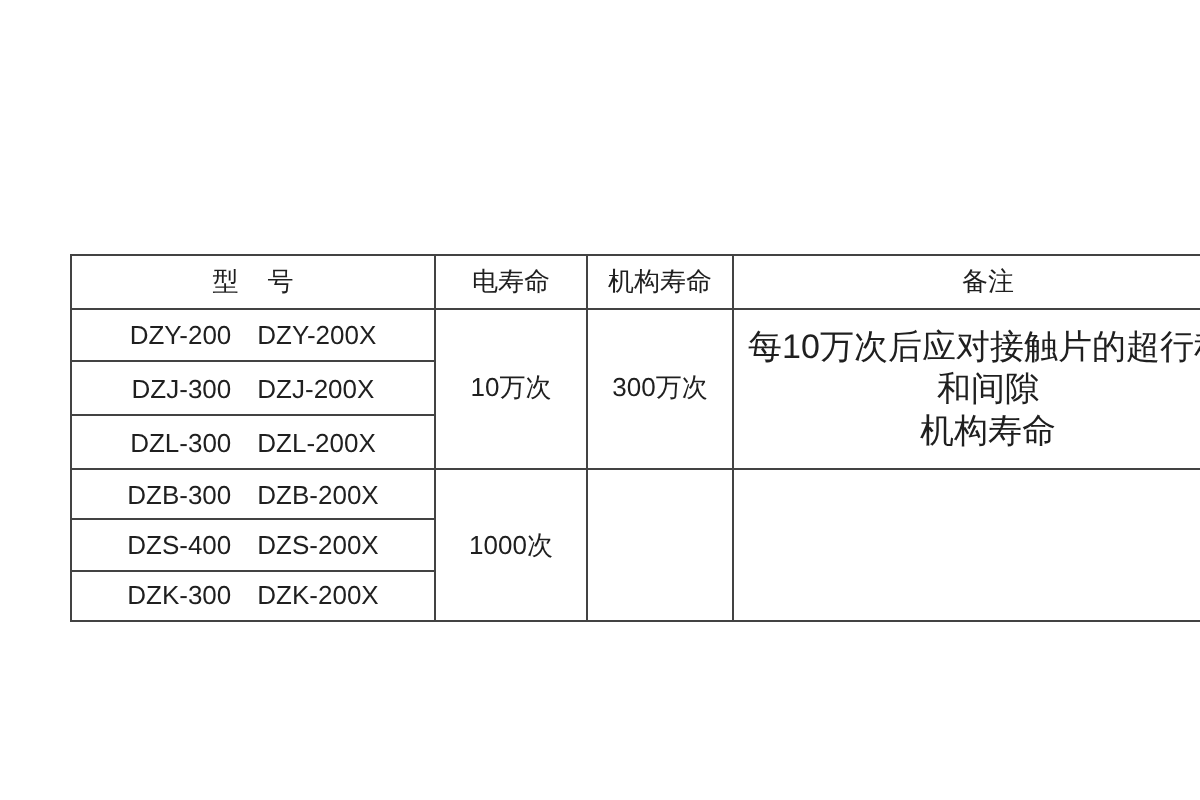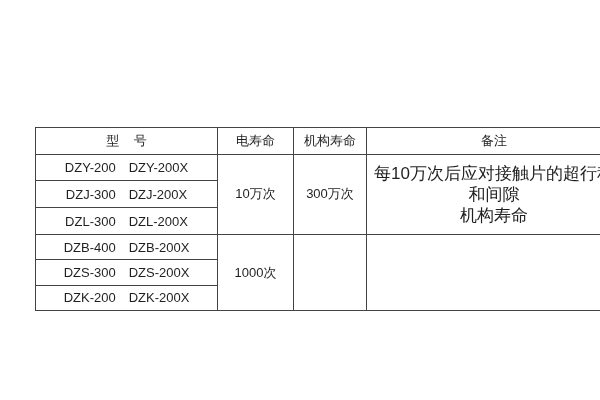--- a/index.html
+++ b/index.html
@@ -105,42 +105,42 @@
           <div class="model-pair">
             <span>DZL-300</span>
             <span>DZL-200X</span>
           </div>
         </td>
       </tr>
 
       <tr class="data-row">
         <td>
           <div class="model-pair">
-            <span>DZB-400</span>
+            <span>DZB-300</span>
             <span>DZB-200X</span>
           </div>
         </td>
         <td rowspan="3">1000次</td>
         <td rowspan="3"></td>
         <td rowspan="3" class="remarks-cell">
           <div></div>
           <div></div>
         </td>
       </tr>
       <tr class="data-row">
         <td>
           <div class="model-pair">
-            <span>DZS-300</span>
+            <span>DZS-400</span>
             <span>DZS-200X</span>
           </div>
         </td>
       </tr>
       <tr class="data-row">
         <td>
           <div class="model-pair">
-            <span>DZK-200</span>
+            <span>DZK-300</span>
             <span>DZK-200X</span>
           </div>
         </td>
       </tr>
     </tbody>
   </table>
 </div>
 
 </body></html>

